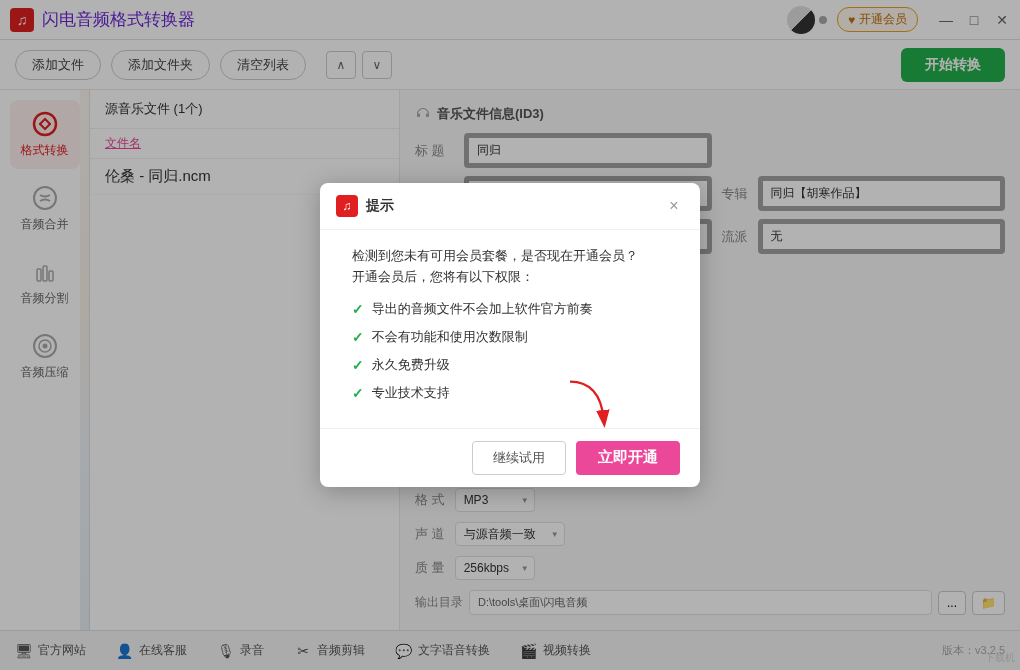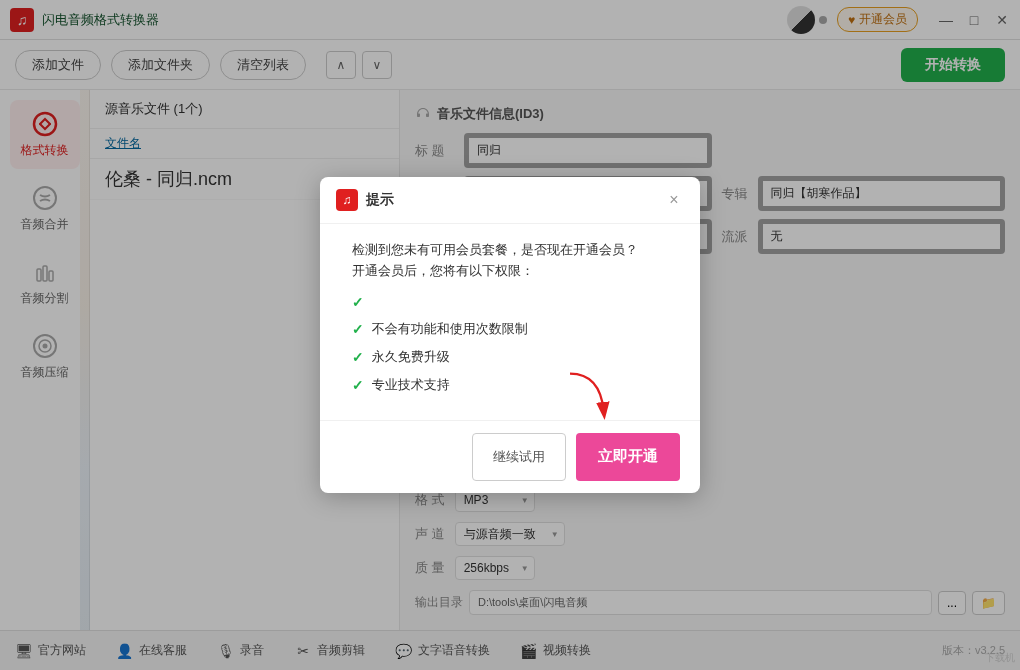--- a/index.html
+++ b/index.html
@@ -29,22 +29,22 @@
       border-radius: 4px;
       display: flex;
       align-items: center;
       justify-content: center;
       color: white;
       font-size: 14px;
       font-weight: bold;
       margin-right: 8px;
     }
     .title-bar-title {
-      font-size: 13px;
-      color: #14532d;
+      font-size: 17px;
+      color: #6d28d9;
       flex: 1;
     }
     .title-bar-avatar {
       width: 28px;
       height: 28px;
       border-radius: 50%;
       background: linear-gradient(135deg, #e0e0e0 50%, #333 50%);
       margin-right: 4px;
     }
     .title-bar-dot {
@@ -191,28 +191,28 @@
     .file-panel-header {
       padding: 10px 15px;
       font-size: 13px;
       color: #333;
       border-bottom: 1px solid #f0f0f0;
     }
     .file-table-header {
       display: flex;
       padding: 6px 15px;
       font-size: 12px;
-      color: #0369a1;
+      color: #ec4899;
       border-bottom: 1px solid #f0f0f0;
       text-decoration: underline;
     }
     .file-row {
       display: flex;
       padding: 8px 15px;
-      font-size: 18px;
+      font-size: 15px;
       color: #333;
       border-bottom: 1px solid #f8f8f8;
       cursor: pointer;
       text-align: right;
     }
 
     
     .info-panel {
       flex: 1;
       background: #f8f8f8;
@@ -432,21 +432,21 @@
       display: flex;
       justify-content: flex-end;
       gap: 10px;
       padding: 12px 20px;
       border-top: 1px solid #f0f0f0;
       position: relative;
     }
     .dialog-cancel-btn {
       border: 1px solid #ccc;
       border-radius: 4px;
-      padding: 14px 20px;
+      padding: 7px 20px;
       font-size: 13px;
       background: #fff;
       color: #555;
       cursor: pointer;
     }
     .dialog-confirm-btn {
       border: none;
       border-radius: 4px;
       padding: 7px 22px;
       font-size: 15px;
@@ -689,20 +689,21 @@
       <div class="dialog-header-icon">♫</div>
       <span class="dialog-title">提示</span>
       <span class="dialog-close">×</span>
     </div>
     <div class="dialog-body">
       <div class="dialog-desc">
         检测到您未有可用会员套餐，是否现在开通会员？<br>开通会员后，您将有以下权限：
       </div>
       <div class="dialog-feature">
         <span class="check-icon">✓</span>
+        <span>导出的音频文件不会加上软件官方前奏</span>
       </div>
       <div class="dialog-feature">
         <span class="check-icon">✓</span>
         <span>不会有功能和使用次数限制</span>
       </div>
       <div class="dialog-feature">
         <span class="check-icon">✓</span>
         <span>永久免费升级</span>
       </div>
       <div class="dialog-feature">

